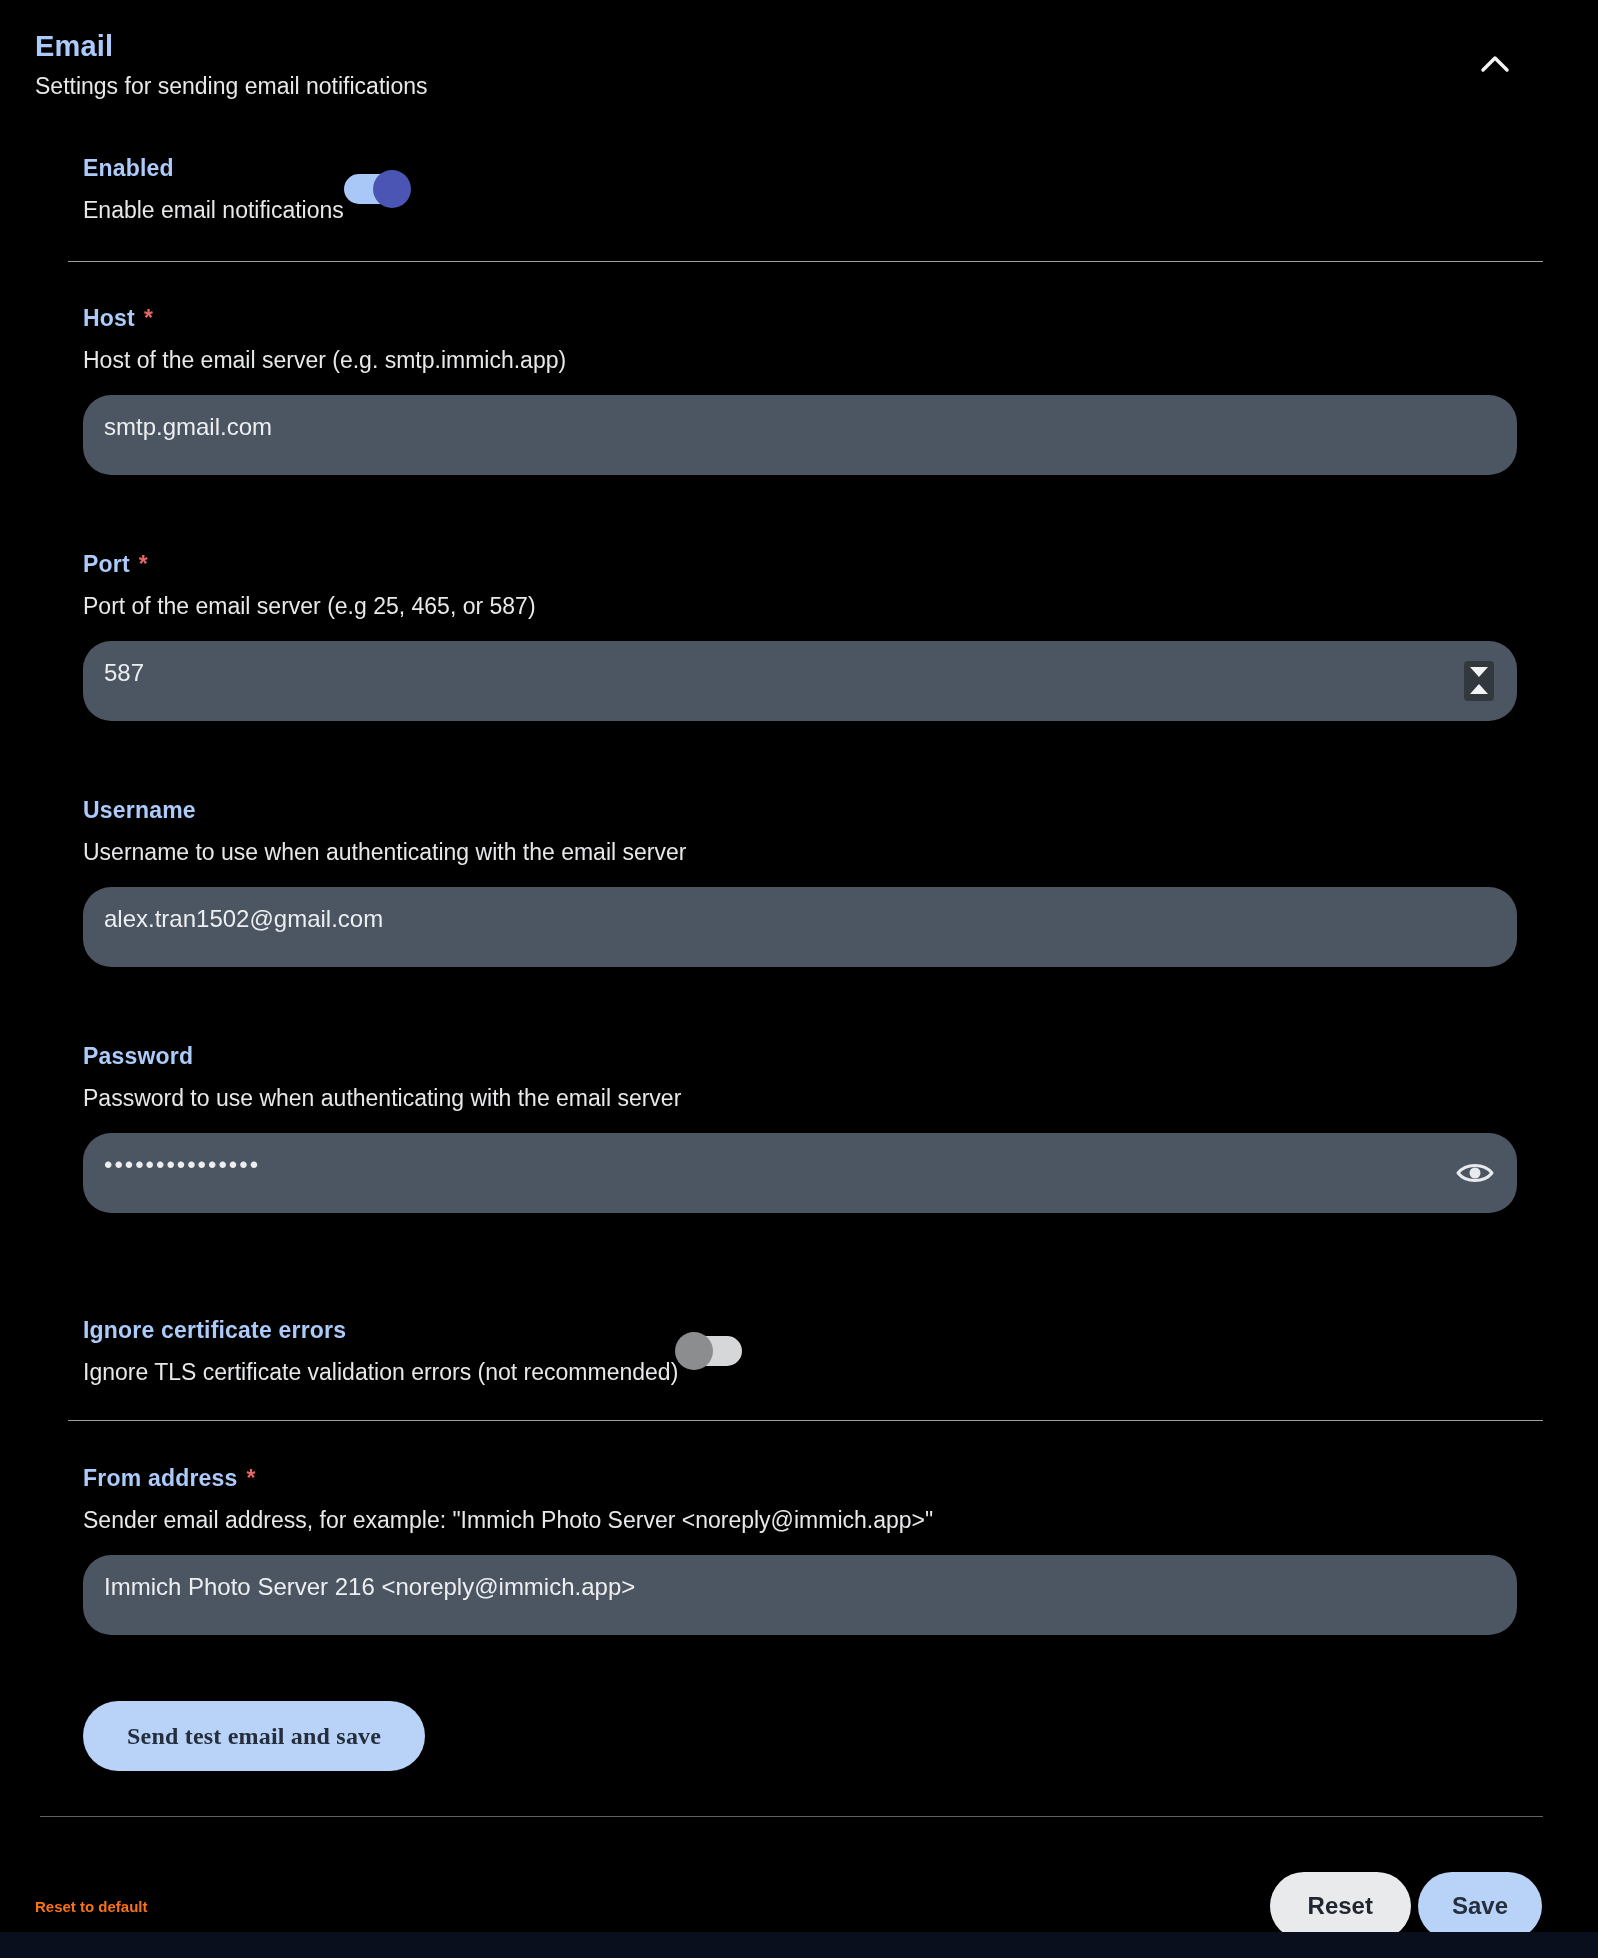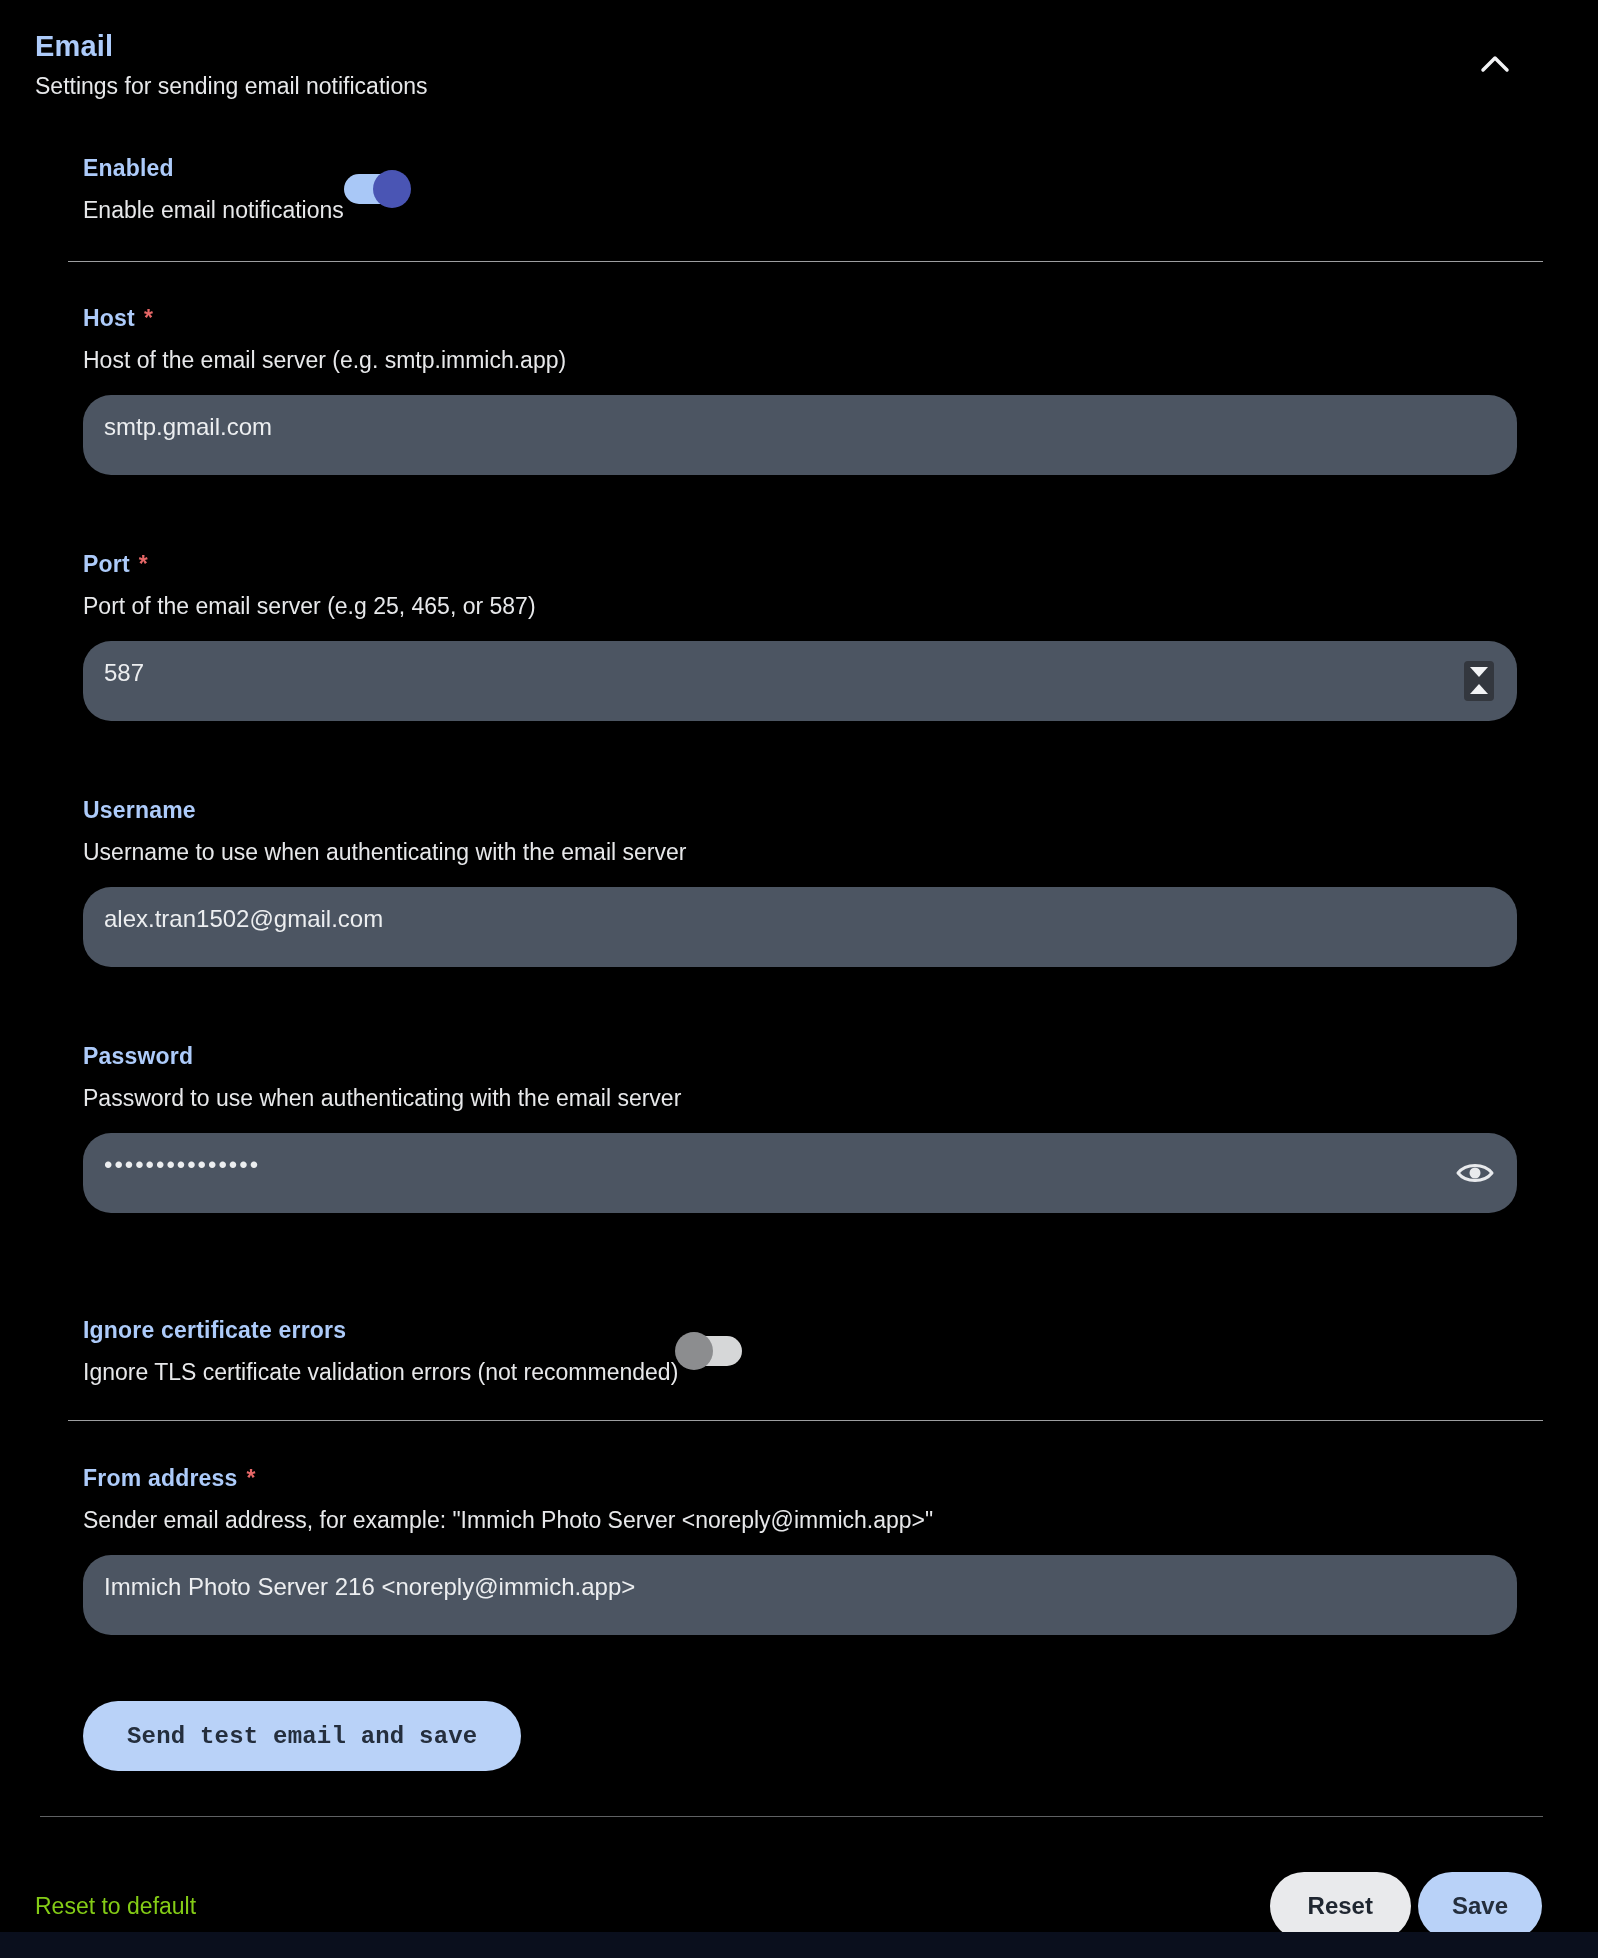--- a/index.html
+++ b/index.html
@@ -55,26 +55,26 @@
   }
   .spin-btn{background:none;border:none;padding:0;line-height:0;cursor:pointer;}
   .tri-up{width:0;height:0;border-left:9px solid transparent;border-right:9px solid transparent;border-bottom:10px solid #f2f3f5;}
   .tri-down{width:0;height:0;border-left:9px solid transparent;border-right:9px solid transparent;border-top:10px solid #f2f3f5;}
   
   .eye-btn{position:absolute;right:22px;top:50%;transform:translateY(-50%);background:none;border:none;padding:0;line-height:0;cursor:pointer;}
   
   .send-btn{
     margin-top:66px;height:70px;padding:0 44px;border:none;border-radius:35px;
     background:#b9d2f8;color:#242e3d;font-size:24px;font-weight:700;
-    font-family:Liberation Mono, monospace;cursor:pointer;letter-spacing:.2px;
+    font-family:Liberation Serif, serif;cursor:pointer;letter-spacing:.2px;
   }
   
   .footer-divider{border:none;border-top:1px solid #5f6163;margin:45px 55px 0 40px;}
   .footer{display:flex;justify-content:space-between;align-items:center;padding:0 56px 0 35px;margin-top:55px;}
-  .reset-link{color:#84cc16;font-size:23px;font-weight:400;text-decoration:none;cursor:pointer;}
+  .reset-link{color:#f97316;font-size:15px;font-weight:700;text-decoration:none;cursor:pointer;}
   .footer-btns{display:flex;align-items:flex-end;gap:7px;}
   .btn{height:68px;border:none;border-radius:34px;font-size:24px;font-weight:600;cursor:pointer;
        font-family:"Liberation Sans", sans-serif;}
   .btn.reset{background:#e9eaec;color:#1f2630;padding:0 38px;}
   .btn.save{background:#b9d2f8;color:#242e3d;padding:0 34px;}
   .bottom-bar{position:absolute;left:0;bottom:0;width:100%;height:26px;background:#0a0f1d;}
 </style>
 </head>
 <body>
 

